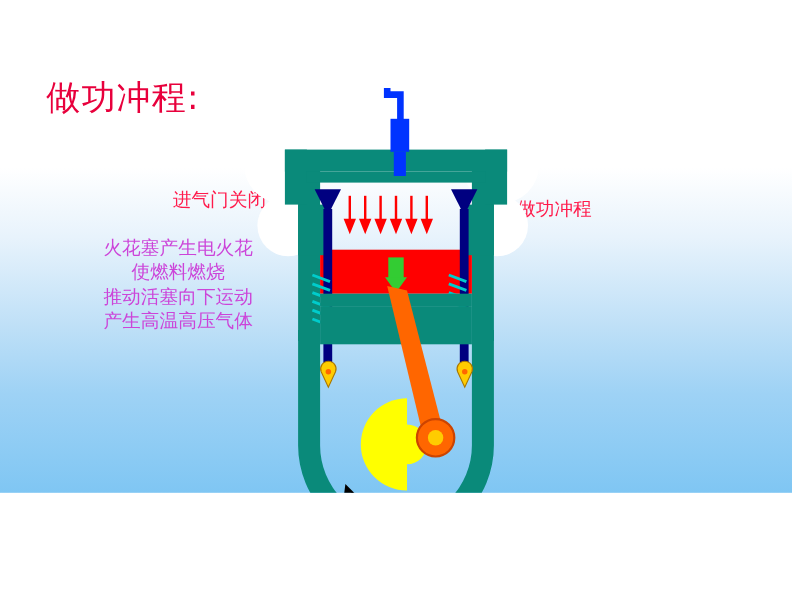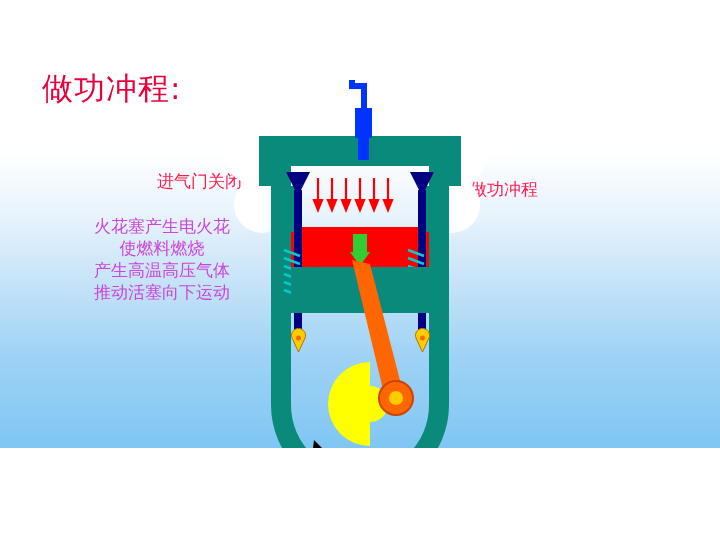--- a/index.html
+++ b/index.html
@@ -72,22 +72,22 @@
 <div id="slide">
 
   <div id="title">做功冲程:</div>
 
   <div class="label-red" id="label-intake">进气门关闭</div>
   <div class="label-red" id="label-exhaust">做功冲程</div>
 
   <div id="spark-text">
     <div>火花塞产生电火花</div>
     <div>使燃料燃烧</div>
+    <div>推动活塞向下运动</div>
     <div>产生高温高压气体</div>
-    <div>推动活塞向下运动</div>
   </div>
 
   <svg id="engine" width="720" height="540" viewBox="0 0 720 540">
 
     <circle cx="257" cy="150" r="35" fill="#ffffff"></circle>
     <circle cx="455" cy="150" r="35" fill="#ffffff"></circle>
     <circle cx="262" cy="205" r="28" fill="#ffffff"></circle>
     <circle cx="452" cy="205" r="28" fill="#ffffff"></circle>
 
     <path d="M271,300 L271,405 A89,89 0 0 0 449,405 L449,300 L429,300 L429,405 A69,69 0 0 1 291,405 L291,300 Z" fill="#0a8a7a"></path>

